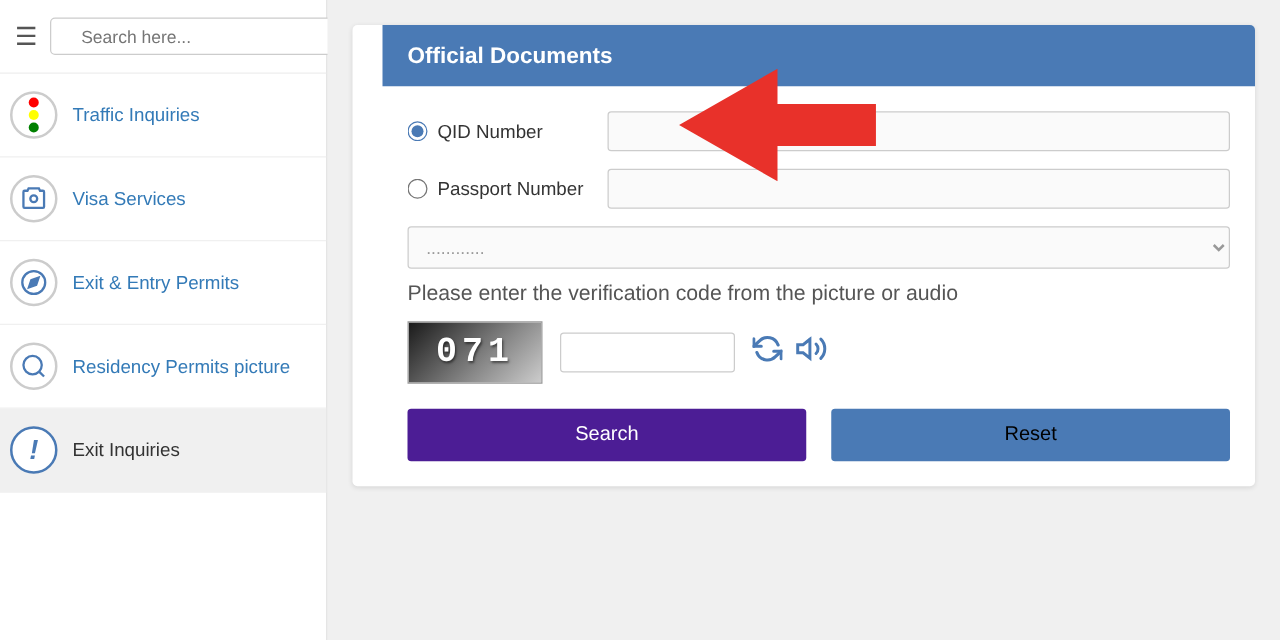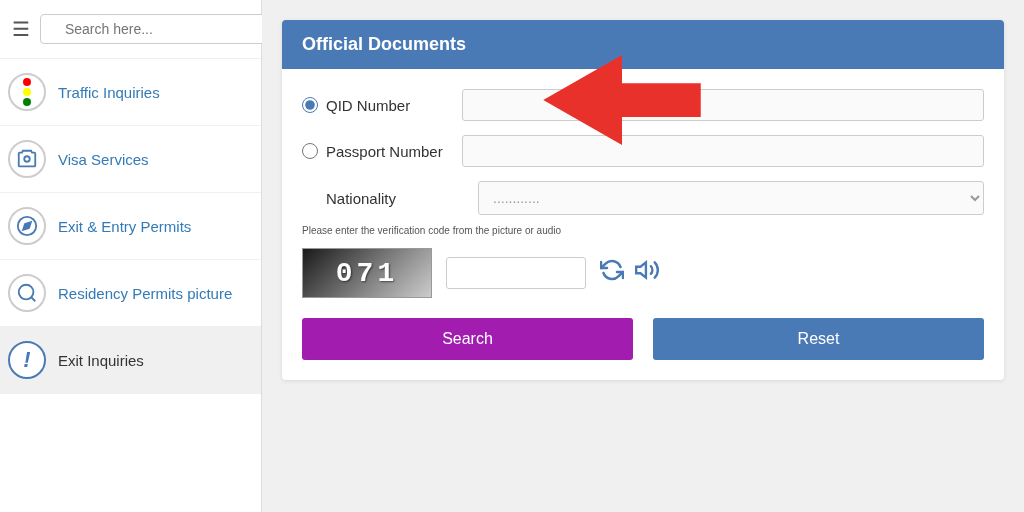--- a/index.html
+++ b/index.html
@@ -91,20 +91,21 @@
       flex: 1;
       padding: 20px;
       background: #f0f0f0;
     }
 
     .card {
       background: #fff;
       border-radius: 4px;
       overflow: hidden;
       box-shadow: 0 1px 4px rgba(0,0,0,0.1);
+      padding-left: 24px;
     }
 
     .card-header {
       background: #4a7ab5;
       color: #fff;
       padding: 14px 20px;
       font-size: 18px;
       font-weight: bold;
     }
 
@@ -164,34 +165,34 @@
     }
 
     .nationality-label {
       min-width: 160px;
       font-size: 15px;
       color: #333;
       padding-left: 24px;
     }
 
     .verification-text {
-      font-size: 10px;
+      font-size: 17px;
       color: #555;
       margin-bottom: 12px;
     }
 
     .captcha-row {
       display: flex;
       align-items: center;
       gap: 14px;
       margin-bottom: 20px;
     }
 
     .captcha-image {
-      width: 130px;
+      width: 108px;
       height: 50px;
       background: linear-gradient(135deg, #1a1a1a 0%, #888 60%, #ccc 100%);
       display: flex;
       align-items: center;
       justify-content: center;
       color: #fff;
       font-size: 28px;
       font-weight: bold;
       font-family: 'Courier New', monospace;
       letter-spacing: 4px;
@@ -222,33 +223,33 @@
       color: #4a7ab5;
     }
 
     .button-row {
       display: flex;
       gap: 20px;
     }
 
     .btn-search {
       flex: 1;
-      background: #a21caf;
+      background: #4c1d95;
       color: #fff;
       border: none;
       padding: 12px;
       font-size: 16px;
       border-radius: 3px;
       cursor: pointer;
     }
 
     .btn-reset {
       flex: 1;
       background: #4a7ab5;
-      color: #ffffff;
+      color: #000000;
       border: none;
       padding: 12px;
       font-size: 16px;
       border-radius: 3px;
       cursor: pointer;
     }
 
     
     .red-arrow {
       position: absolute;
@@ -346,21 +347,20 @@
 
       <div class="form-row">
         <label class="radio-label">
           <input type="radio" name="doc_type" style="">
           <span>Passport Number</span>
         </label>
         <input class="text-input" type="text" style="">
       </div>
 
       <div class="nationality-row">
-        <span class="nationality-label">Nationality</span>
         <select class="select-input">
           <option textcontent="............">............</option>
         </select>
       </div>
 
       <p class="verification-text">Please enter the verification code from the picture or audio</p>
 
       <div class="captcha-row">
         <div class="captcha-image">
           <span>071</span>

